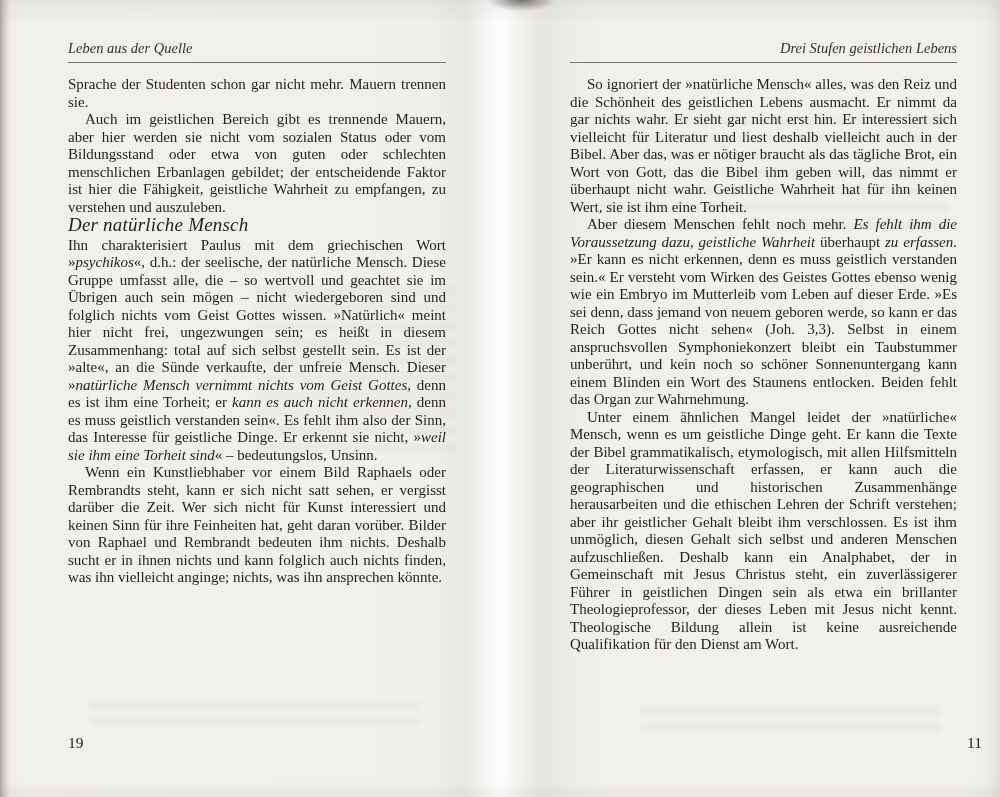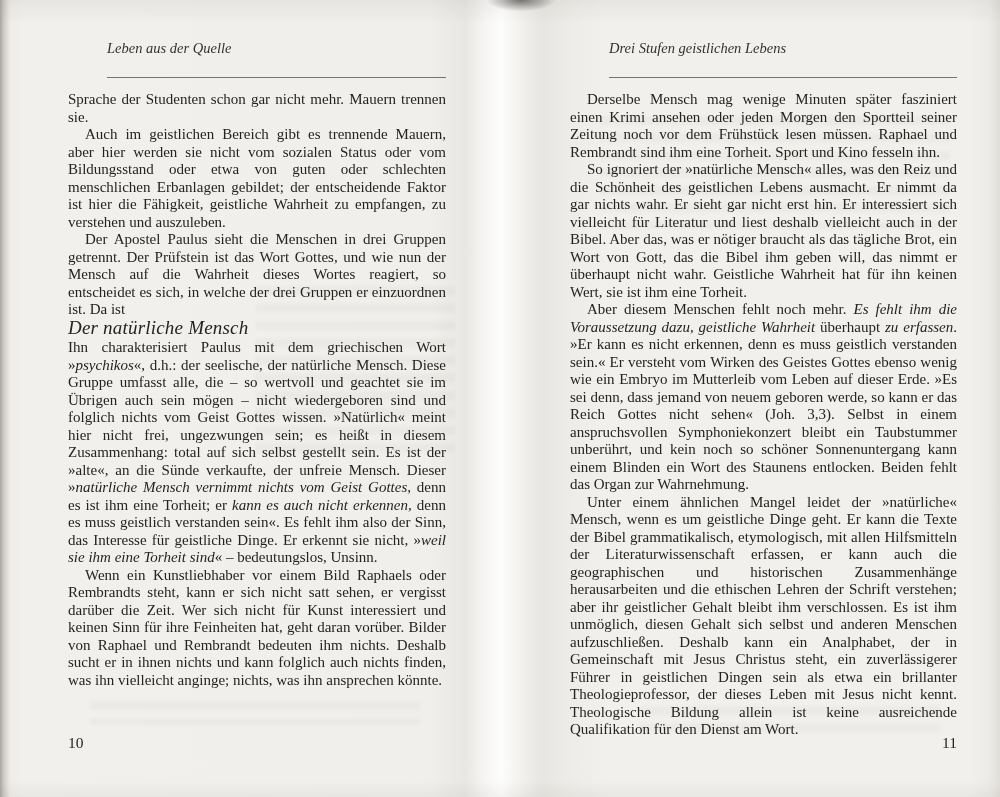--- a/index.html
+++ b/index.html
@@ -39,26 +39,25 @@
     position: absolute;
     top: 40px;
   }
   .col.left  { left: 68px;  width: 378px; }
   .col.right { left: 570px; width: 387px; }
   .running-head {
     font-style: italic;
     font-size: 14.5px;
     color: #34312d;
     border-bottom: 1px solid #77746f;
-    padding-bottom: 20px;
+    padding-bottom: 5px;
     margin-bottom: 13px;
     white-space: nowrap;
-    margin-left: 39px;
   }
-  .running-head.rh-right { }
+  .running-head.rh-right { text-align: right; }
   .body-text {
     font-size: 15px;
     line-height: 17.5px;
     text-align: justify;
     color: #26231f;
     hyphens: auto;
     -webkit-hyphens: auto;
   }
   .body-text p { margin: 0; font-family: Liberation Serif, serif; }
   .body-text p.indent { text-indent: 17px; }
@@ -75,53 +74,51 @@
     letter-spacing: 0.2px;
     margin: 0 0 3px 0;
   }
   .page-num {
     position: absolute;
     top: 734px;
     font-size: 15.5px;
     color: #26231f;
   }
   .page-num.pn-left  { left: 68px; }
-  .page-num.pn-right { left: 570px; width: 387px; text-align: right; }
+  .page-num.pn-right { left: 595px; width: 387px; text-align: right; }
 </style>
 </head>
 <body>
 
 <div class="spread">
 
   <div class="bleed" style="left:255px; top:280px; width:200px; height:180px;"></div>
   <div class="bleed" style="left:90px; top:695px; width:330px; height:30px;"></div>
   <div class="bleed" style="left:600px; top:110px; width:350px; height:120px;"></div>
   <div class="bleed" style="left:640px; top:700px; width:300px; height:40px;"></div>
 
   <div class="col left">
     <div class="running-head">
       <span>Leben aus der Quelle</span>
     </div>
     <div class="body-text">
       <p><span>Sprache der Studenten schon gar nicht mehr. Mauern trennen sie.</span></p>
       <p class="indent"><span>Auch im geistlichen Bereich gibt es trennende Mauern, aber hier werden sie nicht vom sozialen Status oder vom Bildungsstand oder etwa von guten oder schlechten menschlichen Erbanlagen gebildet; der entscheidende Faktor ist hier die Fähigkeit, geistliche Wahrheit zu empfangen, zu verstehen und auszuleben.</span></p>
-      <p class="indent"><span>Der Apostel Paulus sieht die Menschen in drei Gruppen getrennt. Der Prüfstein ist das Wort Gottes, und wie nun der Mensch auf die Wahrheit dieses Wortes reagiert, so entscheidet es sich, in welche der drei Gruppen er einzuordnen ist. Da ist</span></p>
       <h2 class="section-heading">Der natürliche Mensch</h2>
       <p><span>Ihn charakterisiert Paulus mit dem griechischen Wort »</span><span class="i">psychikos</span><span>«, d.h.: der seelische, der natürliche Mensch. Diese Gruppe umfasst alle, die – so wertvoll und geachtet sie im Übrigen auch sein mögen – nicht wiedergeboren sind und folglich nichts vom Geist Gottes wissen. »Natürlich« meint hier nicht frei, ungezwungen sein; es heißt in diesem Zusammenhang: total auf sich selbst gestellt sein. Es ist der »alte«, an die Sünde verkaufte, der unfreie Mensch. Dieser »</span><span class="i">natürliche Mensch vernimmt nichts vom Geist Gottes,</span><span> denn es ist ihm eine Torheit; er </span><span class="i">kann es auch nicht erkennen,</span><span> denn es muss geistlich verstanden sein«. Es fehlt ihm also der Sinn, das Interesse für geistliche Dinge. Er erkennt sie nicht, »</span><span class="i">weil sie ihm eine Torheit sind</span><span>« – bedeutungslos, Unsinn.</span></p>
       <p class="indent"><span>Wenn ein Kunstliebhaber vor einem Bild Raphaels oder Rembrandts steht, kann er sich nicht satt sehen, er vergisst darüber die Zeit. Wer sich nicht für Kunst interessiert und keinen Sinn für ihre Feinheiten hat, geht daran vorüber. Bilder von Raphael und Rembrandt bedeuten ihm nichts. Deshalb sucht er in ihnen nichts und kann folglich auch nichts finden, was ihn vielleicht anginge; nichts, was ihn ansprechen könnte.</span></p>
     </div>
   </div>
-  <div class="page-num pn-left">10</div>
+  <div class="page-num pn-left">19</div>
 
   <div class="col right">
     <div class="running-head rh-right">
       <span>Drei Stufen geistlichen Lebens</span>
     </div>
     <div class="body-text">
-      <p class="indent"><span>Derselbe Mensch mag wenige Minuten später fasziniert einen Krimi ansehen oder jeden Morgen den Sportteil seiner Zeitung noch vor dem Frühstück lesen müssen. Raphael und Rembrandt sind ihm eine Torheit. Sport und Kino fesseln ihn.</span></p>
       <p class="indent"><span>So ignoriert der »natürliche Mensch« alles, was den Reiz und die Schönheit des geistlichen Lebens ausmacht. Er nimmt da gar nichts wahr. Er sieht gar nicht erst hin. Er interessiert sich vielleicht für Literatur und liest deshalb vielleicht auch in der Bibel. Aber das, was er nötiger braucht als das tägliche Brot, ein Wort von Gott, das die Bibel ihm geben will, das nimmt er überhaupt nicht wahr. Geistliche Wahrheit hat für ihn keinen Wert, sie ist ihm eine Torheit.</span></p>
       <p class="indent"><span>Aber diesem Menschen fehlt noch mehr. </span><span class="i">Es fehlt ihm die Voraussetzung dazu, geistliche Wahrheit</span><span> überhaupt </span><span class="i">zu erfassen</span><span>. »Er kann es nicht erkennen, denn es muss geistlich verstanden sein.« Er versteht vom Wirken des Geistes Gottes ebenso wenig wie ein Embryo im Mutterleib vom Leben auf dieser Erde. »Es sei denn, dass jemand von neuem geboren werde, so kann er das Reich Gottes nicht sehen« (Joh. 3,3). Selbst in einem anspruchsvollen Symphoniekonzert bleibt ein Taubstummer unberührt, und kein noch so schöner Sonnenuntergang kann einem Blinden ein Wort des Staunens entlocken. Beiden fehlt das Organ zur Wahrnehmung.</span></p>
       <p class="indent"><span>Unter einem ähnlichen Mangel leidet der »natürliche« Mensch, wenn es um geistliche Dinge geht. Er kann die Texte der Bibel grammatikalisch, etymologisch, mit allen Hilfsmitteln der Literaturwissenschaft erfassen, er kann auch die geographischen und historischen Zusammenhänge herausarbeiten und die ethischen Lehren der Schrift verstehen; aber ihr geistlicher Gehalt bleibt ihm verschlossen. Es ist ihm unmöglich, diesen Gehalt sich selbst und anderen Menschen aufzuschließen. Deshalb kann ein Analphabet, der in Gemeinschaft mit Jesus Christus steht, ein zuverlässigerer Führer in geistlichen Dingen sein als etwa ein brillanter Theologieprofessor, der dieses Leben mit Jesus nicht kennt. Theologische Bildung allein ist keine ausreichende Qualifikation für den Dienst am Wort.</span></p>
     </div>
   </div>
   <div class="page-num pn-right">11</div>
 
 </div>
 
 </body></html>

